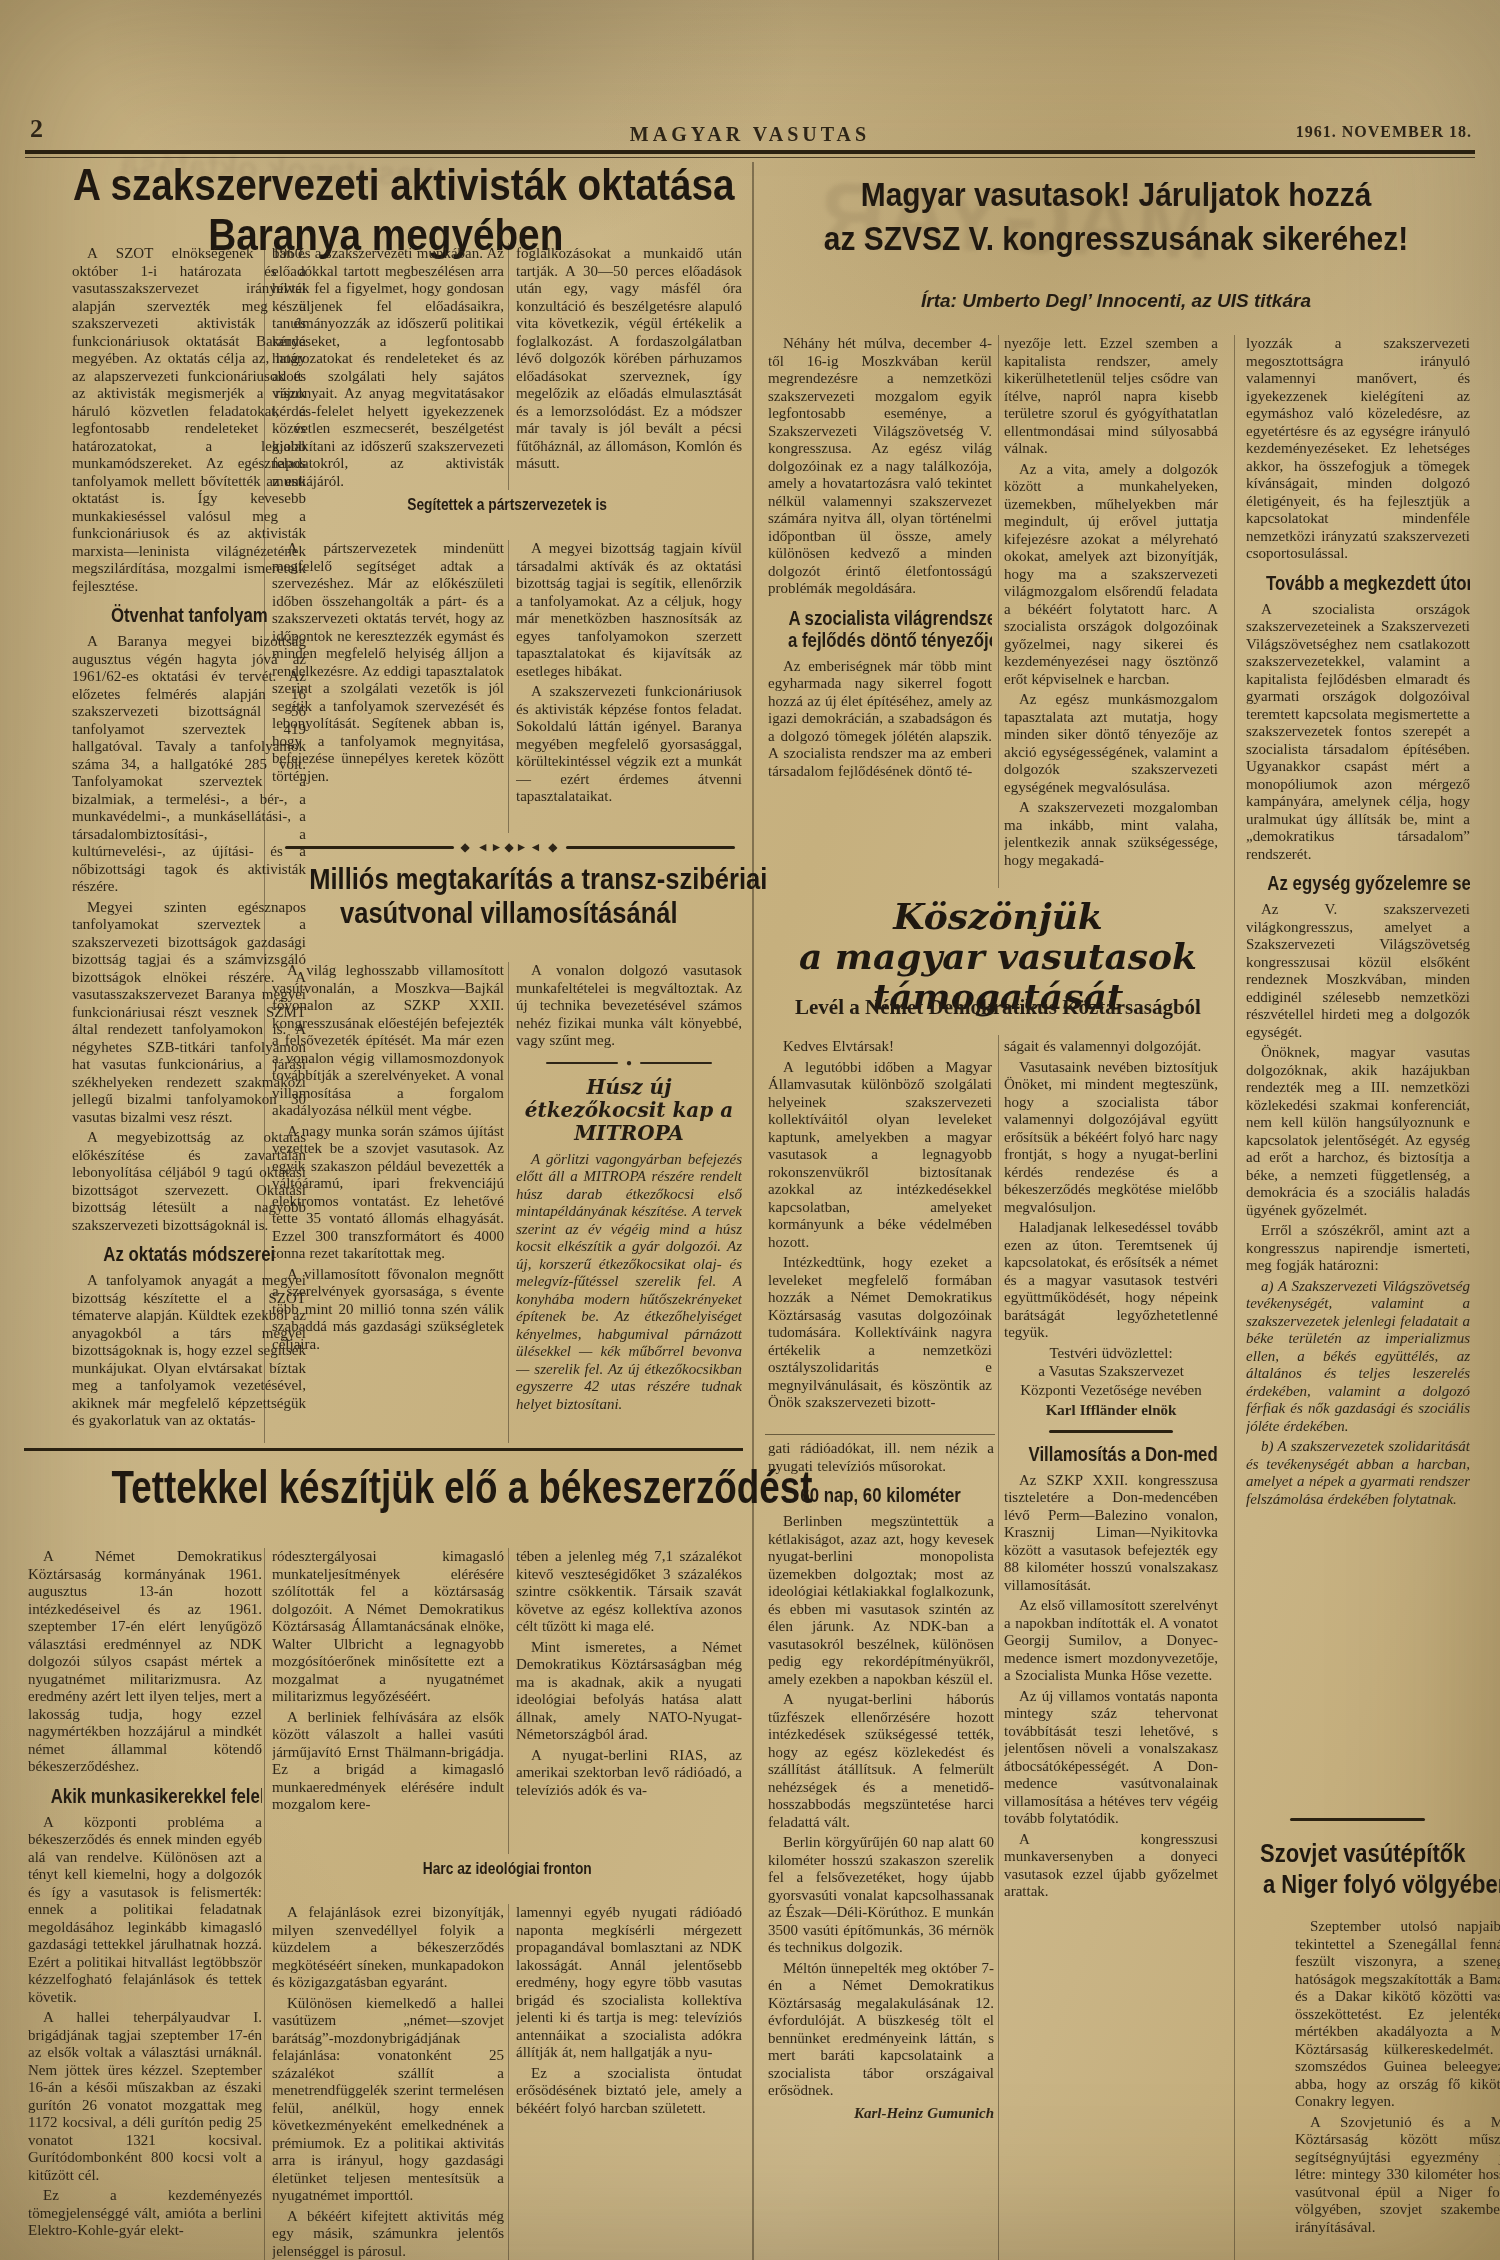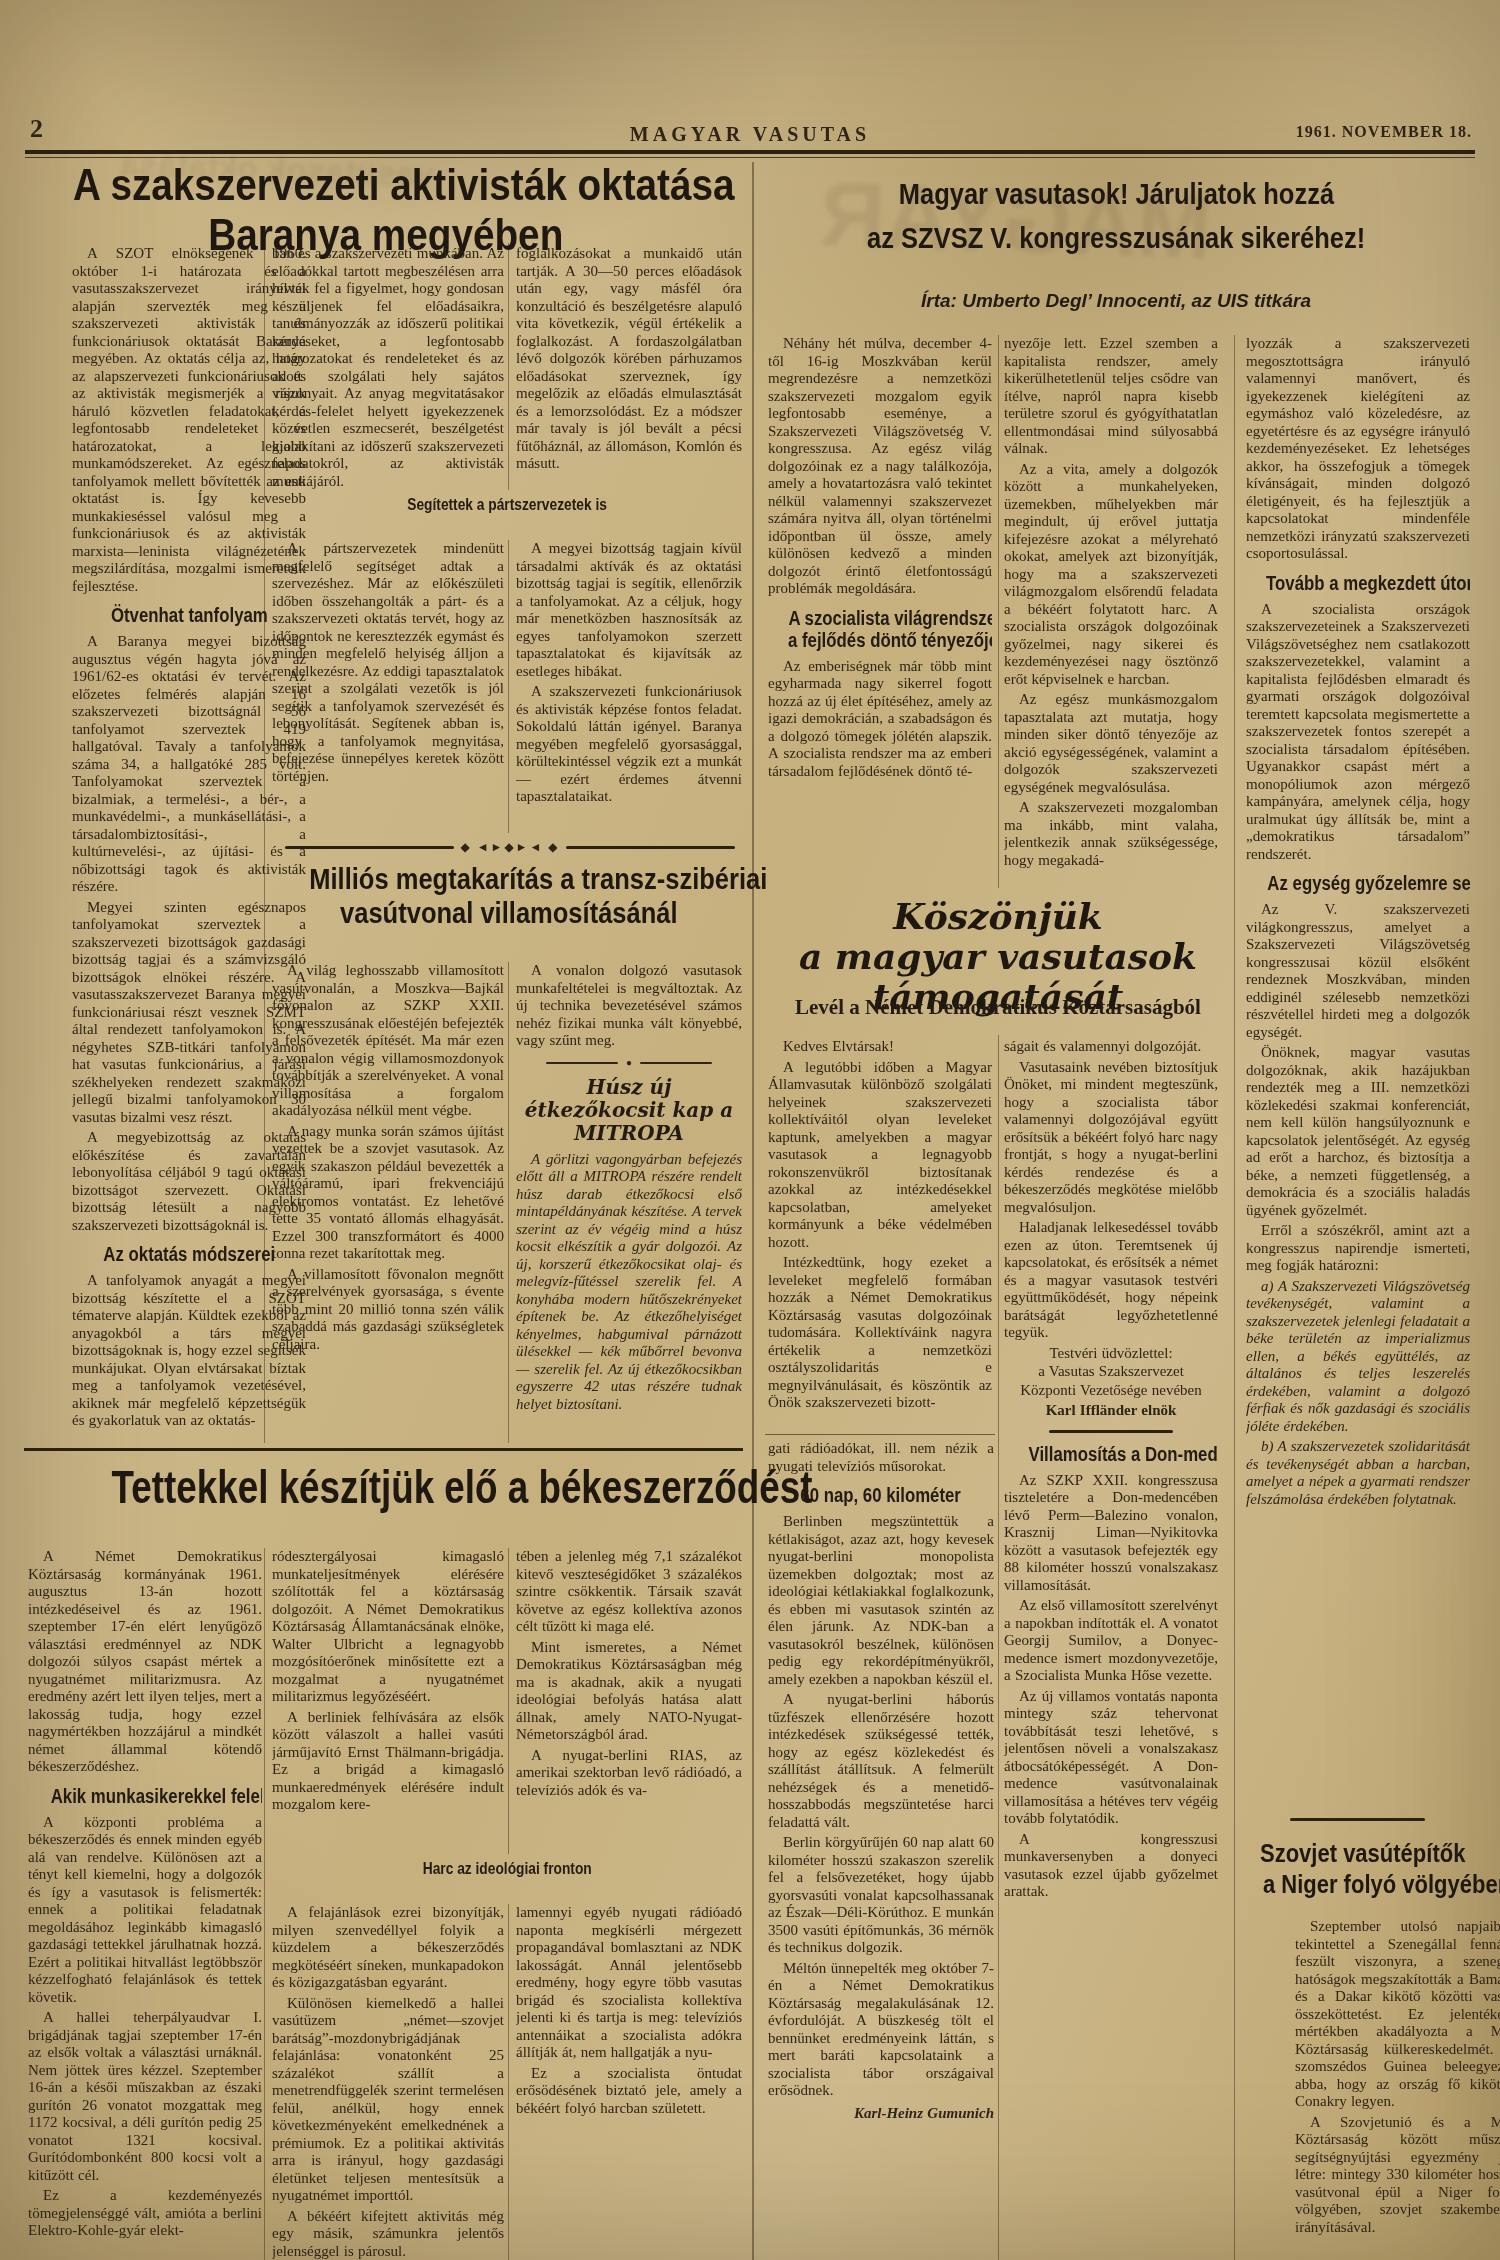--- a/index.html
+++ b/index.html
@@ -22,21 +22,21 @@
   .hdate{position:absolute;right:28px;top:124px;font:bold 16px/16px "Liberation Serif",serif;letter-spacing:1px;}
   .hrule{position:absolute;left:25px;top:150px;width:1450px;height:4px;background:#2a2111;}
   .hrule2{position:absolute;left:25px;top:157px;width:1450px;height:1px;background:#2a2111;opacity:.8;}
   
   .vr{position:absolute;width:1px;background:#3c3120;opacity:.5;}
   .hr{position:absolute;height:3px;background:#2a2111;}
   
   .bighead{position:absolute;text-align:center;color:#1f1810;font-family:"Liberation Sans",sans-serif;font-weight:bold;}
   .bighead span{display:inline-block;transform:scaleX(.88);white-space:nowrap;}
   .h-left{font-size:44px;line-height:50px;}
-  .h-right{font-size:29px;line-height:44px;}
+  .h-right{font-size:34px;line-height:44px;}
   .h-mid{font-size:29px;line-height:34px;}
   .h-bottom{font-size:46px;line-height:50px;}
   .h-bottom span{transform:scaleX(.80);}
   .h-niger{font-size:25px;line-height:31px;}
   .byline{position:absolute;text-align:center;font:bold italic 19px/22px "Liberation Sans",sans-serif;color:#241c12;}
   .letterTitle{position:absolute;text-align:center;font:bold italic 36px/40px "DejaVu Serif",serif;color:#1f1810;}
   .letterSub{position:absolute;text-align:center;font:bold 21px/24px "Liberation Serif",serif;color:#241c12;}
   
   .seg{position:absolute;overflow:hidden;text-align:justify;}
   .seg p{margin:0 0 3px;font:15px/17.5px "Liberation Serif",serif;text-indent:15px;word-spacing:.5px;}

